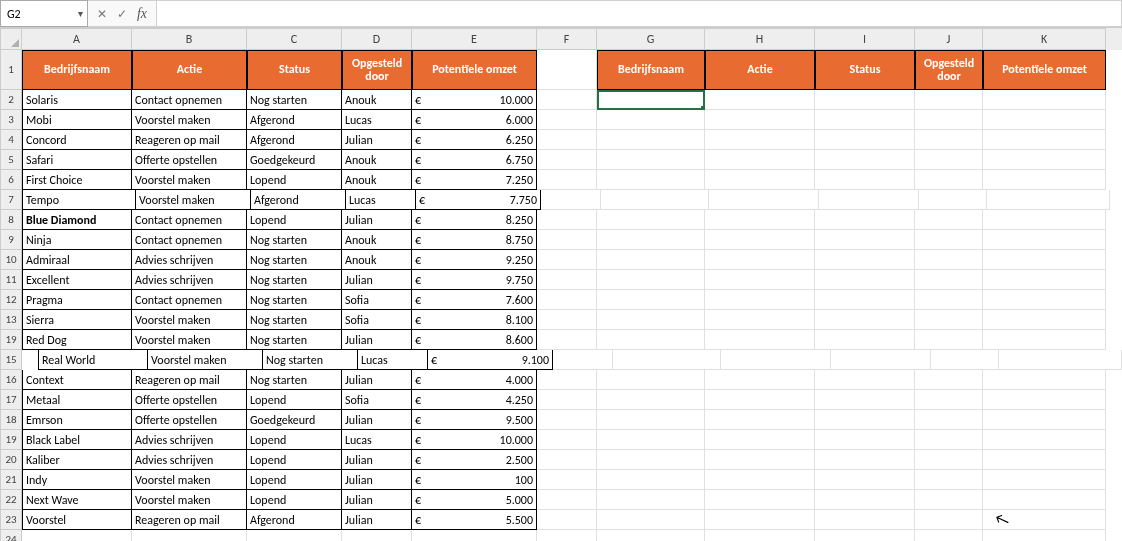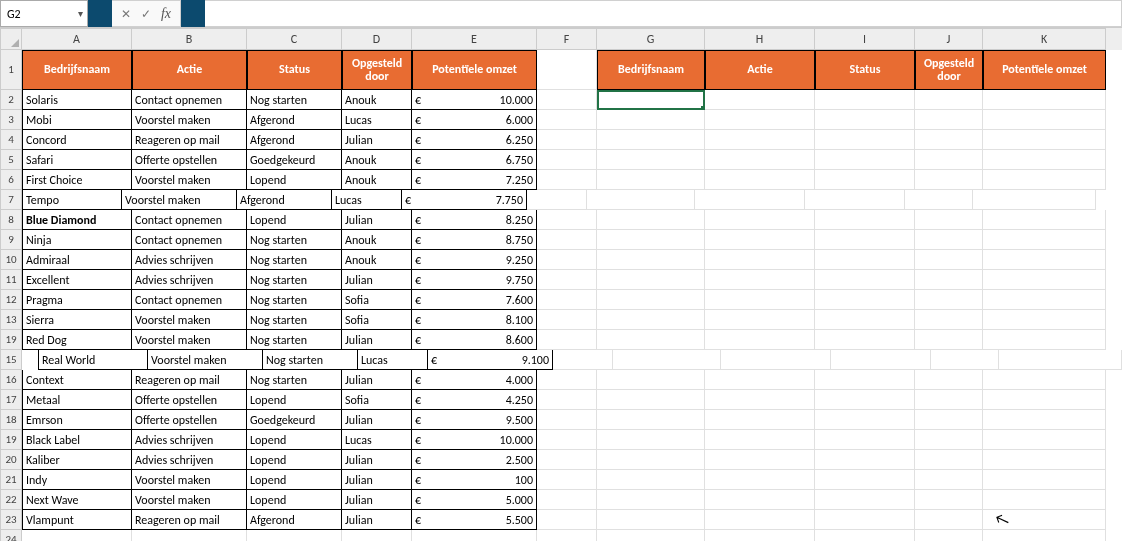--- a/index.html
+++ b/index.html
@@ -10,22 +10,21 @@
       width: 1122px;
       height: 541px;
       overflow: hidden;
       position: relative;
     }
     .formula-bar {
       height: 28px;
       display: flex;
       align-items: stretch;
       border-bottom: 1px solid #ccc;
-      background: #0c4a6e;
-      gap: 24px;
+      background: #737373;
     }
     .name-box {
       width: 88px;
       border: 1px solid #aaa;
       background: #fff;
       display: flex;
       align-items: center;
       padding: 0 6px;
       font-size: 12px;
       position: relative;
@@ -341,21 +340,21 @@
           <span class="val">7.250</span>
         </div>
         <div class="cell" style="width: 60px;"></div>
         <div class="cell" style="width: 108px;"></div>
         <div class="cell" style="width: 110px;"></div>
         <div class="cell" style="width: 100px;"></div>
         <div class="cell" style="width: 68px;"></div>
         <div class="cell" style="width: 123px;"></div>
       </div>
       <div class="grid-row">
-        <div class="cell data-cell data-left" style="width: 100px;">Tempo</div>
+        <div class="cell data-cell data-left" style="width: 114px;">Tempo</div>
         <div class="cell data-cell" style="width: 115px;">Voorstel maken</div>
         <div class="cell data-cell" style="width: 95px;">Afgerond</div>
         <div class="cell data-cell" style="width: 70px;">Lucas</div>
         <div class="cell data-cell euro-cell" style="width: 125px;">
           <span class="sym">€</span>
           <span class="val">7.750</span>
         </div>
         <div class="cell" style="width: 60px;"></div>
         <div class="cell" style="width: 108px;"></div>
         <div class="cell" style="width: 110px;"></div>
@@ -597,21 +596,21 @@
           <span class="val">5.000</span>
         </div>
         <div class="cell" style="width: 60px;"></div>
         <div class="cell" style="width: 108px;"></div>
         <div class="cell" style="width: 110px;"></div>
         <div class="cell" style="width: 100px;"></div>
         <div class="cell" style="width: 68px;"></div>
         <div class="cell" style="width: 123px;"></div>
       </div>
       <div class="grid-row">
-        <div class="cell data-cell data-left" style="width: 110px;">Vlampunt</div>
+        <div class="cell data-cell data-left" style="width: 110px;">Voorstel</div>
         <div class="cell data-cell" style="width: 115px;">Reageren op mail</div>
         <div class="cell data-cell" style="width: 95px;">Afgerond</div>
         <div class="cell data-cell" style="width: 70px;">Julian</div>
         <div class="cell data-cell euro-cell" style="width: 125px;">
           <span class="sym">€</span>
           <span class="val">5.500</span>
         </div>
         <div class="cell" style="width: 60px;"></div>
         <div class="cell" style="width: 108px;"></div>
         <div class="cell" style="width: 110px;"></div>

